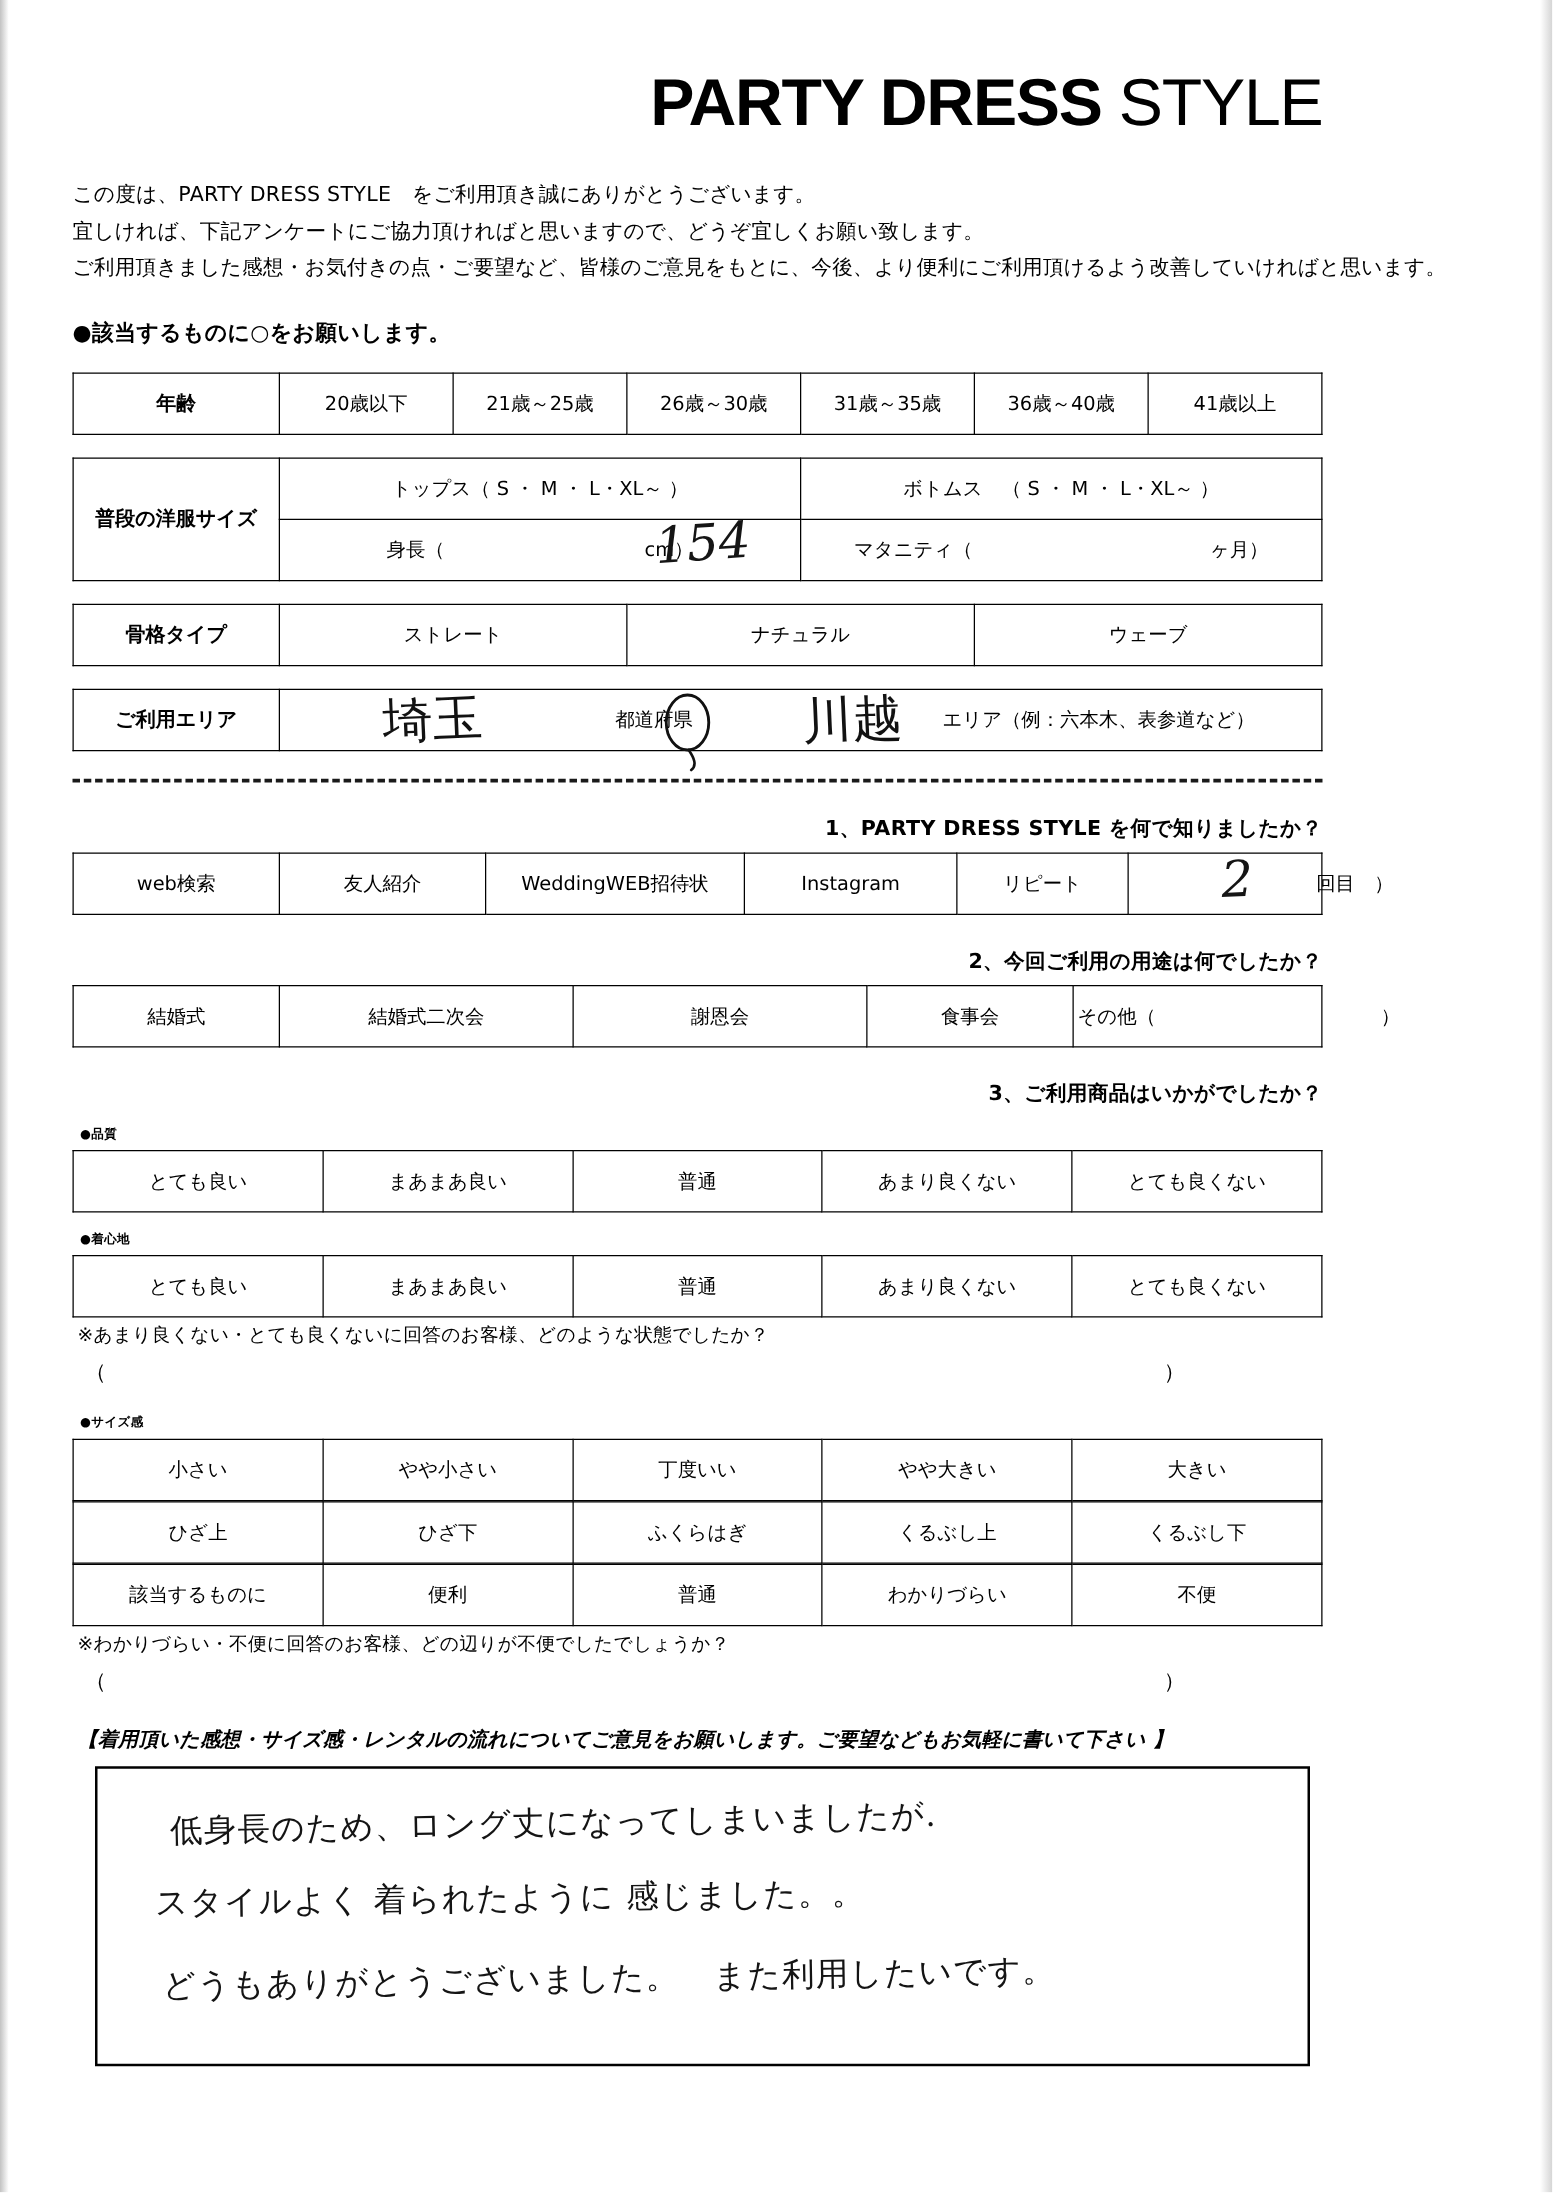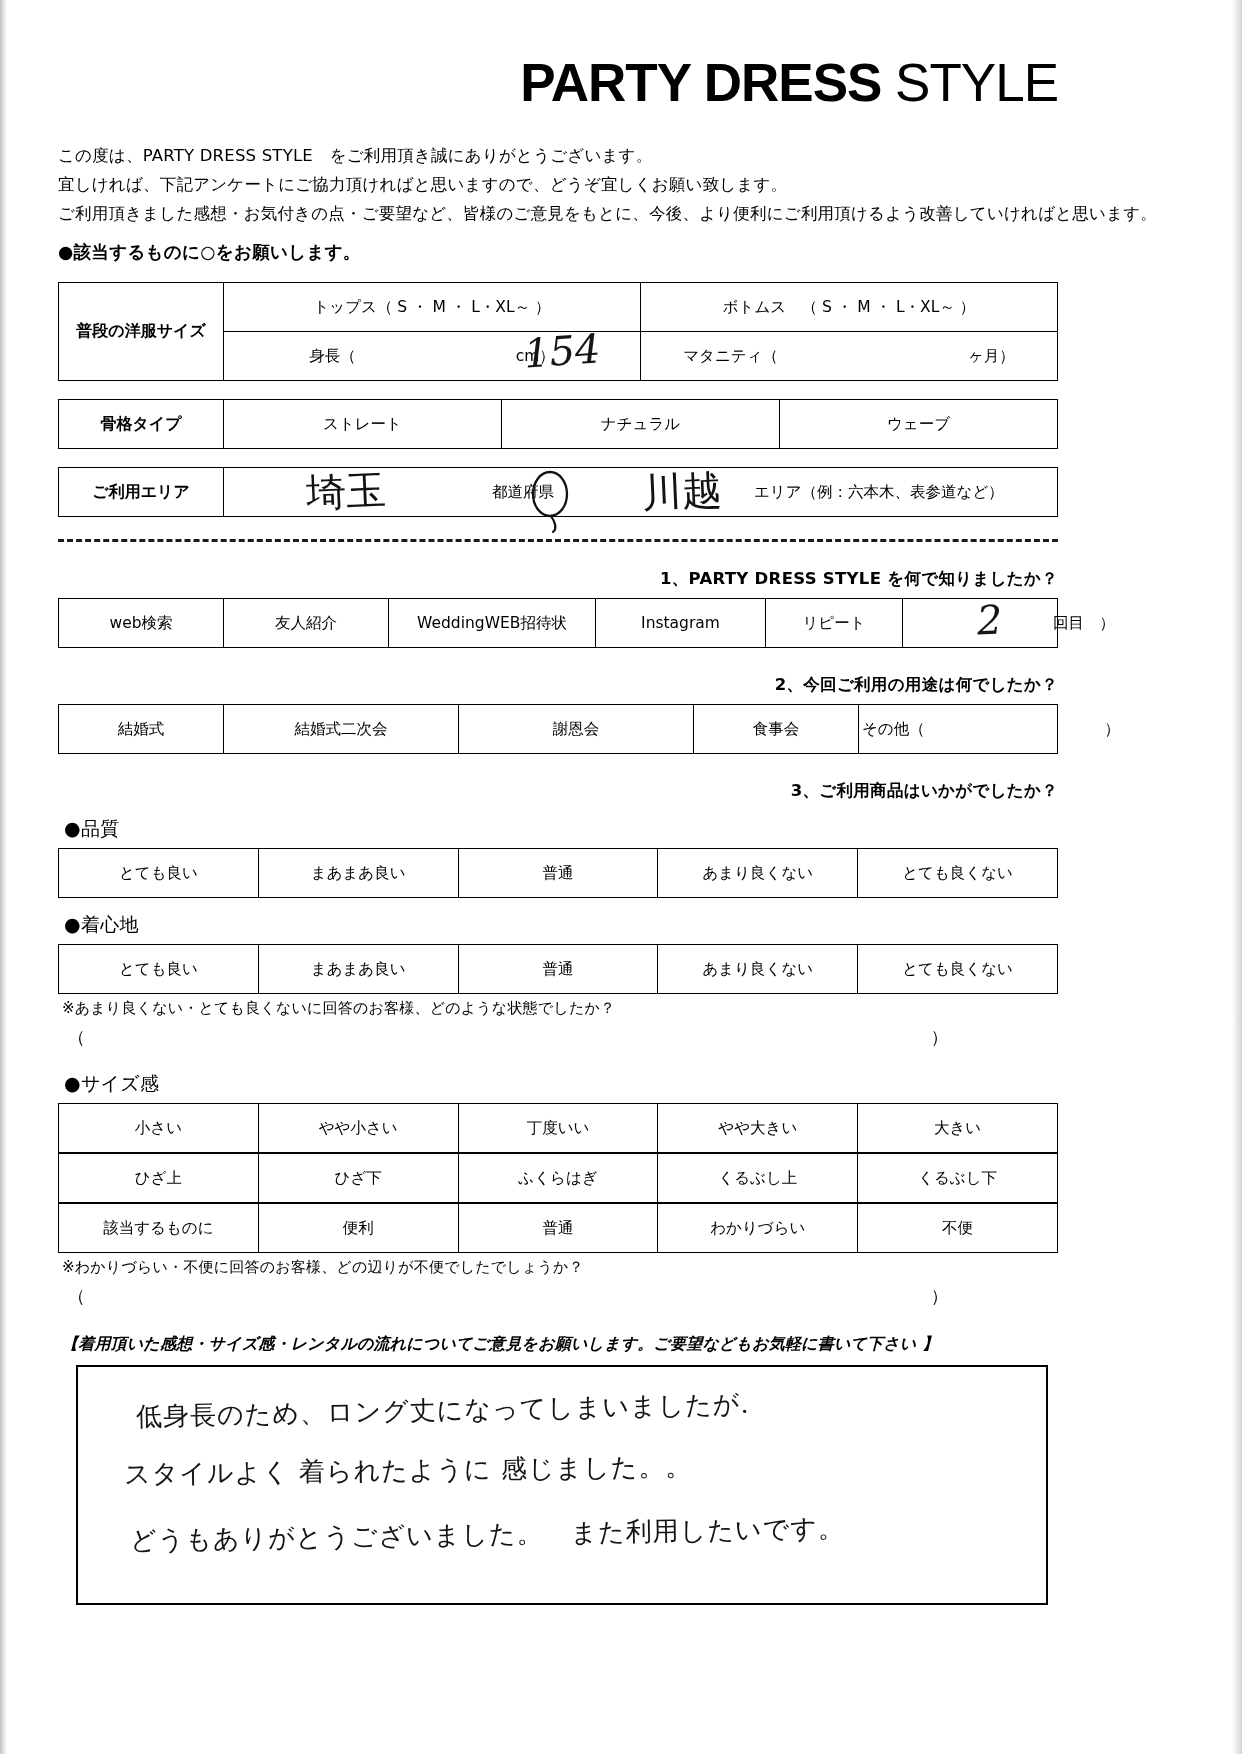--- a/index.html
+++ b/index.html
@@ -34,21 +34,21 @@
     letter-spacing:-1px;
     white-space:nowrap;
     font-family:"Liberation Sans",sans-serif;
   }
   .title .b{font-weight:bold;}
   .title .t{font-weight:400;}
 
   .intro{margin-top:28px;font-size:16.5px;line-height:29px;letter-spacing:.2px;}
   .intro div{white-space:nowrap;}
 
-  .lead{margin-top:12px;font-size:17.5px;font-weight:bold;letter-spacing:.3px;}
+  .lead{margin-top:26px;font-size:17.5px;font-weight:bold;letter-spacing:.3px;}
 
   
   table.grid{
     width:100%;
     border-collapse:collapse;
     table-layout:fixed;
     font-size:15.5px;
   }
   table.grid td{
     border:1.6px solid #000;
@@ -60,21 +60,21 @@
     overflow:visible;
   }
   td.hdr{font-weight:bold;font-size:16px;}
   td.lft{text-align:left;padding-left:10px;}
 
   .blk{margin-top:18px;}
   .blk2{margin-top:20px;}
 
   
   .q{font-size:16.5px;font-weight:bold;margin:26px 0 8px 6px;letter-spacing:.3px;text-align:right;}
-  .sub{font-size:19px;font-weight:normal;margin:14px 0 6px 6px;letter-spacing:.3px;}
+  .sub{font-size:10px;font-weight:bold;margin:14px 0 6px 6px;letter-spacing:.3px;}
   .note{font-size:15px;margin:5px 0 0 4px;letter-spacing:.2px;}
   .paren{font-size:17px;margin:8px 0 0 10px;position:relative;}
   .paren .rp{position:absolute;right:110px;top:0;}
 
   
   .dashed{
     margin:22px 0 4px 0;
     border-top:3px dashed #1a1a1a;
     height:0;
   }
@@ -138,20 +138,35 @@
     </div>
 
     <div class="intro">
       <div>この度は、PARTY DRESS STYLE　をご利用頂き誠にありがとうございます。</div>
       <div>宜しければ、下記アンケートにご協力頂ければと思いますので、どうぞ宜しくお願い致します。</div>
       <div>ご利用頂きました感想・お気付きの点・ご要望など、皆様のご意見をもとに、今後、より便利にご利用頂けるよう改善していければと思います。</div>
     </div>
 
     <div class="lead">●該当するものに○をお願いします。</div>
 
+    <div class="blk2">
+      <table class="grid">
+        <tbody>
+            <tr>
+          <td class="hdr" style="width:158px">年齢</td>
+          <td>20歳以下</td>
+          <td>21歳～25歳</td>
+          <td>26歳～30歳</td>
+          <td>31歳～35歳</td>
+          <td>36歳～40歳</td>
+          <td>41歳以上</td>
+        </tr>
+      </tbody>
+        </table>
+    </div>
 
     <div class="blk">
       <table class="grid">
         <tbody>
             <tr>
           <td class="hdr" rowspan="2" style="width:158px">普段の洋服サイズ</td>
           <td>トップス（ S ・ M ・ L・XL～ ）</td>
           <td>ボトムス　（ S ・ M ・ L・XL～ ）</td>
         </tr>
         <tr>

